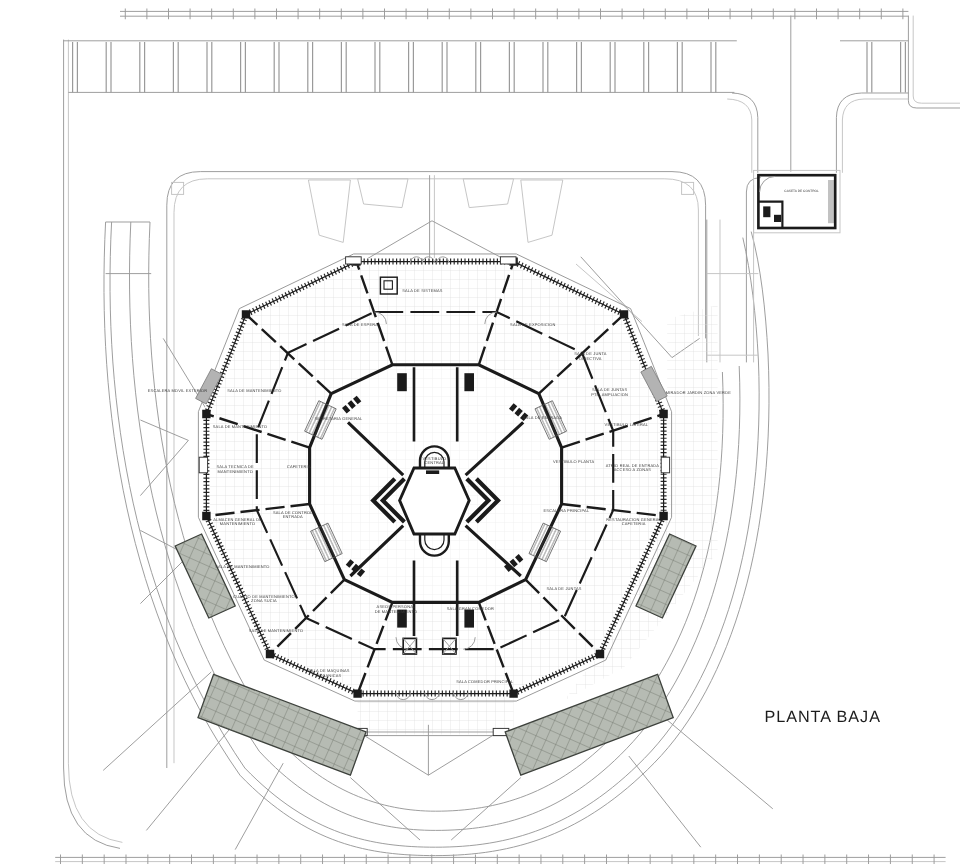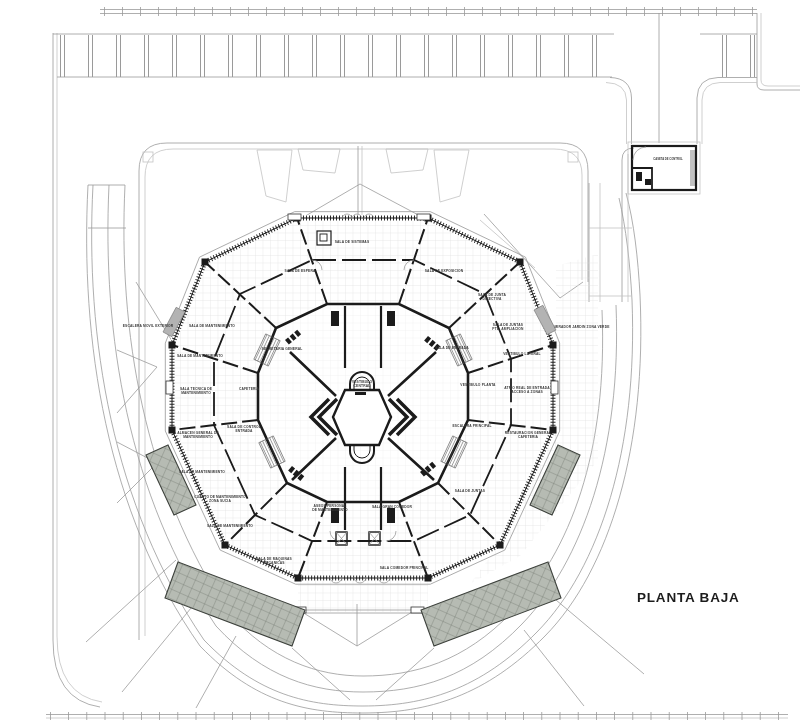--- a/index.html
+++ b/index.html
@@ -1,20 +1,20 @@
 <!DOCTYPE html>
 <html style="--c-wall: #1b1b1b; --c-line: #9a9a9a; --c-faint: #c3c3c3; --c-tile: #dadada; --c-ramp: #b6bbb3; --c-rampline: #6f746c; --c-text: #3a3a3a; --c-bg: #ffffff;"><head>
 <meta charset="utf-8">
 <style>
   :root{
     --c-wall:#1b1b1b; --c-line:#9a9a9a; --c-faint:#c3c3c3; --c-tile:#dadada;
     --c-ramp:#b6bbb3; --c-rampline:#6f746c; --c-text:#3a3a3a; --c-bg:#ffffff;
   }
   html,body{margin:0;padding:0;background:var(--c-bg);}
-  .page{width:800px;height:723px;position:relative;background:var(--c-bg);overflow:hidden;font-weight:bold;}
+  .page{width:800px;height:723px;position:relative;background:var(--c-bg);overflow:hidden;}
   svg{display:block;}
   .site{stroke:var(--c-line);fill:none;stroke-width:.8;}
   .site2{stroke:var(--c-faint);fill:none;stroke-width:.8;}
   .tick{stroke:var(--c-line);fill:none;}
   .wall{stroke:var(--c-wall);fill:none;}
   .tileline{stroke:var(--c-tile);stroke-width:.55;fill:none;}
   .treadline{stroke:#444;stroke-width:.5;fill:none;}
   .rampgridline{stroke:var(--c-rampline);stroke-width:.7;fill:none;}
   .ramp{fill:var(--c-ramp);stroke:#3c403b;stroke-width:1.1;}
   .rlabel{font-family:"Liberation Sans",sans-serif;font-size:3.3px;fill:var(--c-text);

